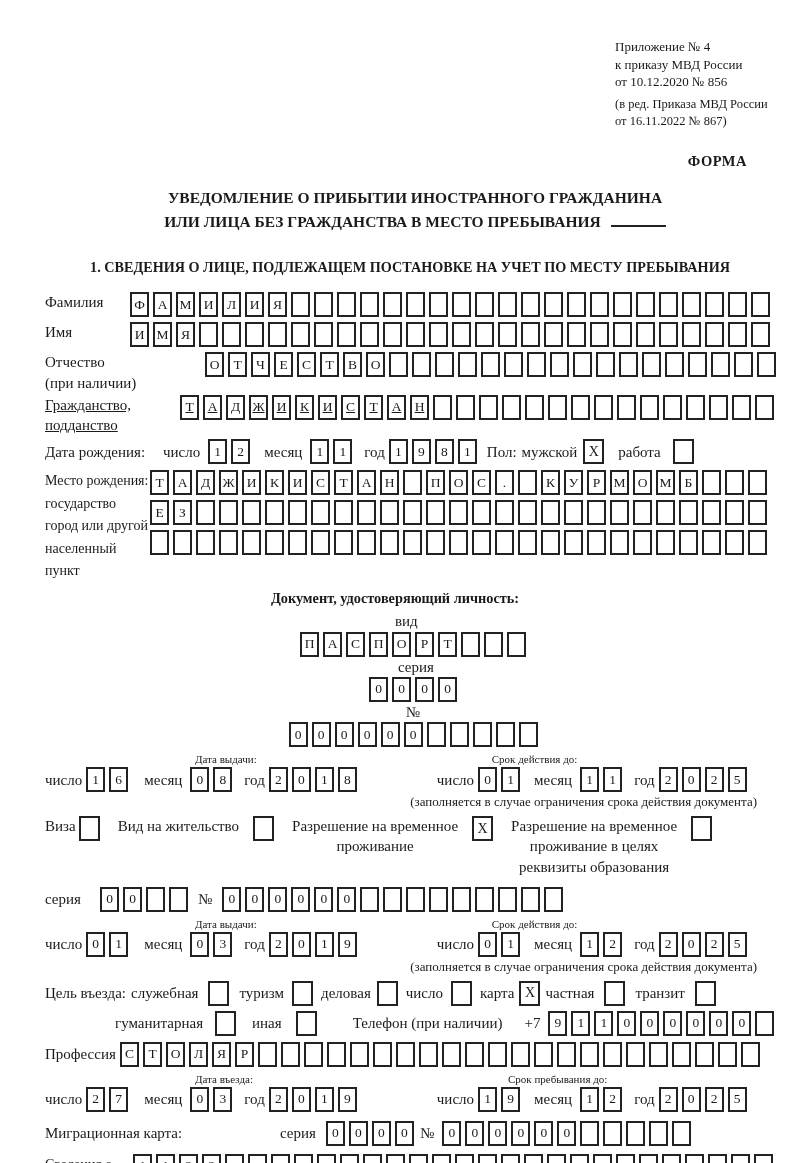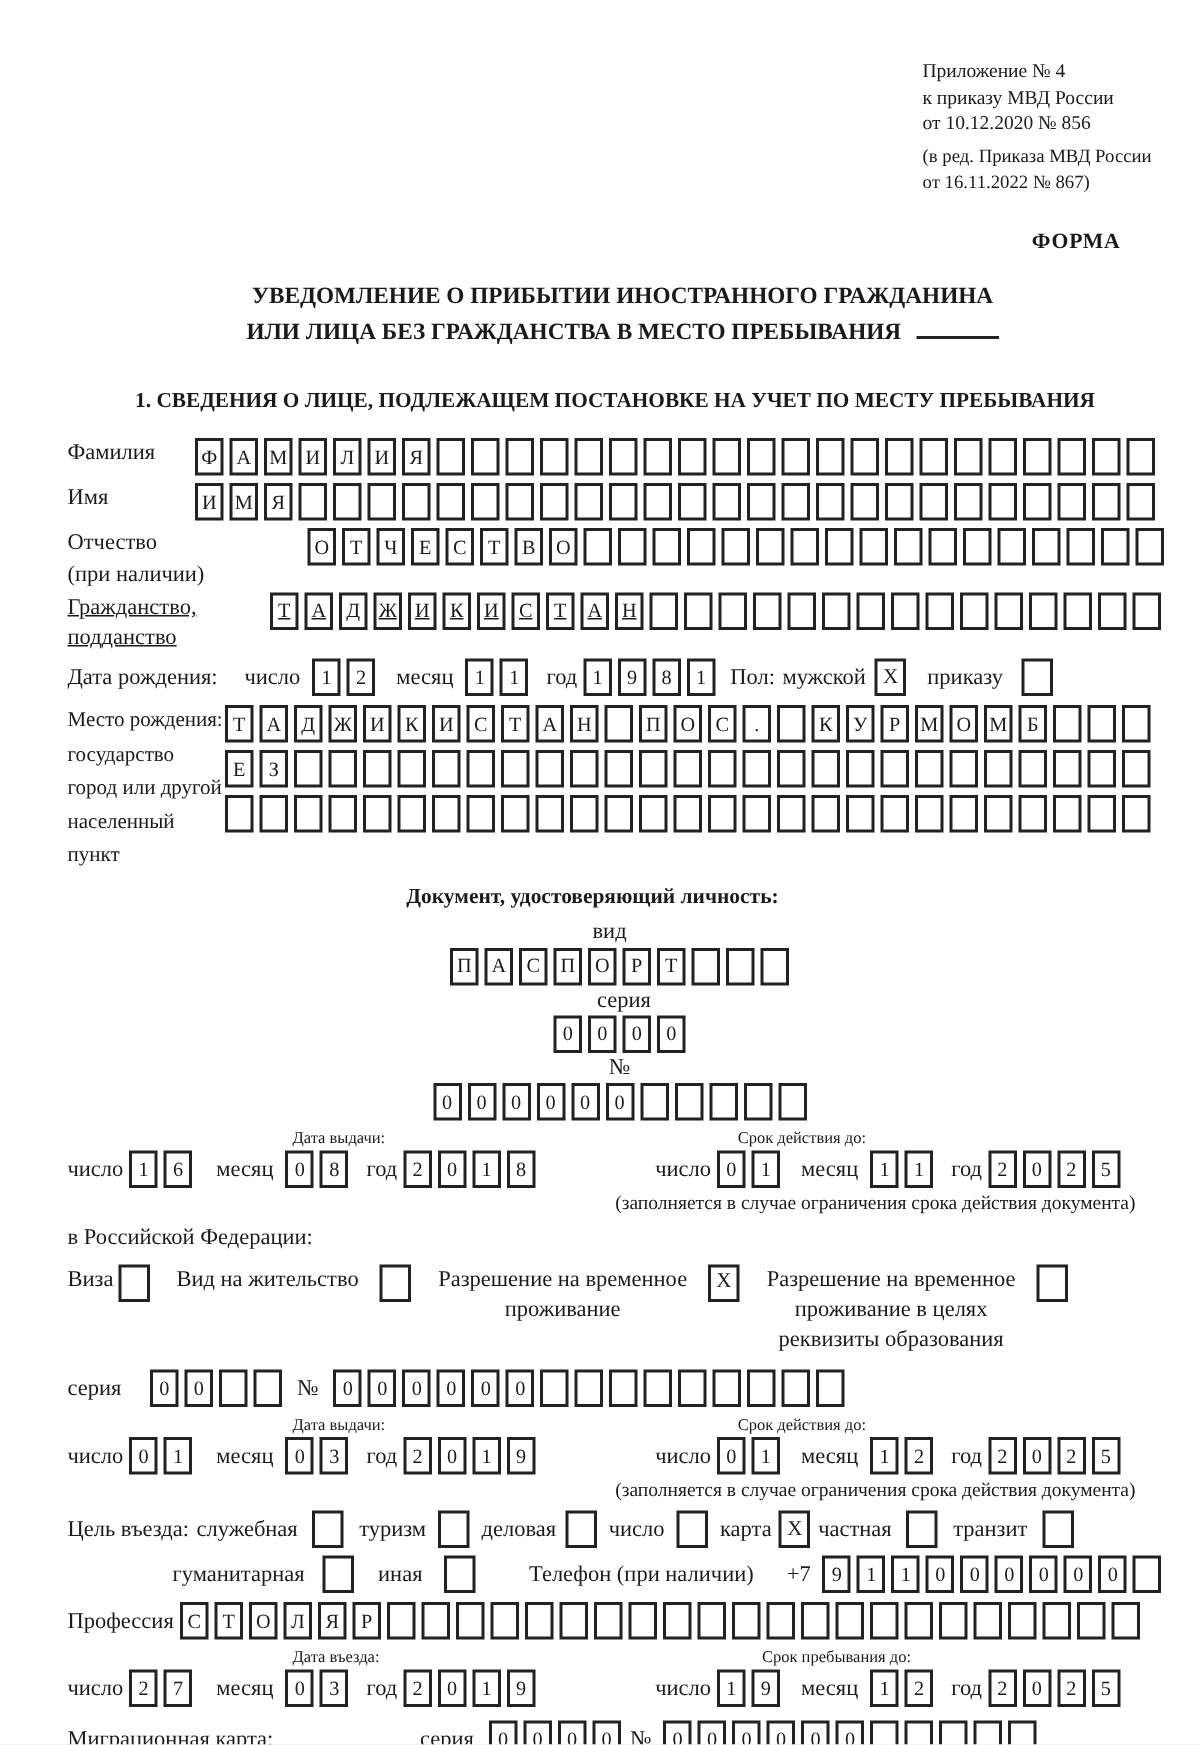--- a/index.html
+++ b/index.html
@@ -211,21 +211,21 @@
     <span class="lbl" style="margin:0 4px 0 8px;">год</span>
     <span class="cells">
         <span class="cb">1</span>
         <span class="cb">9</span>
         <span class="cb">8</span>
         <span class="cb">1</span>
       </span>
     <span class="lbl" style="margin-left:6px;">Пол:</span>
     <span class="lbl" style="margin:0 6px 0 5px;">мужской</span>
     <span class="chk">X</span>
-    <span class="lbl" style="margin:0 12px 0 14px;">приказу</span>
+    <span class="lbl" style="margin:0 12px 0 14px;">работа</span>
     <span class="chk"></span>
   </div>
 
   <div class="frow" style="margin-top:6px;">
     <span class="lbl" style="width:105px;font-size:14px;line-height:1.6;">
       <div>Место рождения:</div>
       <div>государство</div>
       <div>город или другой</div>
       <div>населенный пункт</div>
     </span>
@@ -396,21 +396,20 @@
     <span class="cells">
         <span class="cb">2</span>
         <span class="cb">0</span>
         <span class="cb">2</span>
         <span class="cb">5</span>
       </span>
   </div>
 
   <div class="date-note">(заполняется в случае ограничения срока действия документа)</div>
 
-  <div class="plain" style="margin-top:4px;">в Российской Федерации:</div>
 
   <div class="frow" style="margin-top:6px;">
     <span class="lbl">Виза</span>
     <span class="chk" style="margin-left:3px;"></span>
     <span class="lbl" style="margin-left:18px;">Вид на жительство</span>
     <span class="chk" style="margin-left:14px;"></span>
     <span class="cbx-label" style="margin-left:18px;">
       <div>Разрешение на временное</div>
       <div>проживание</div>
     </span>

